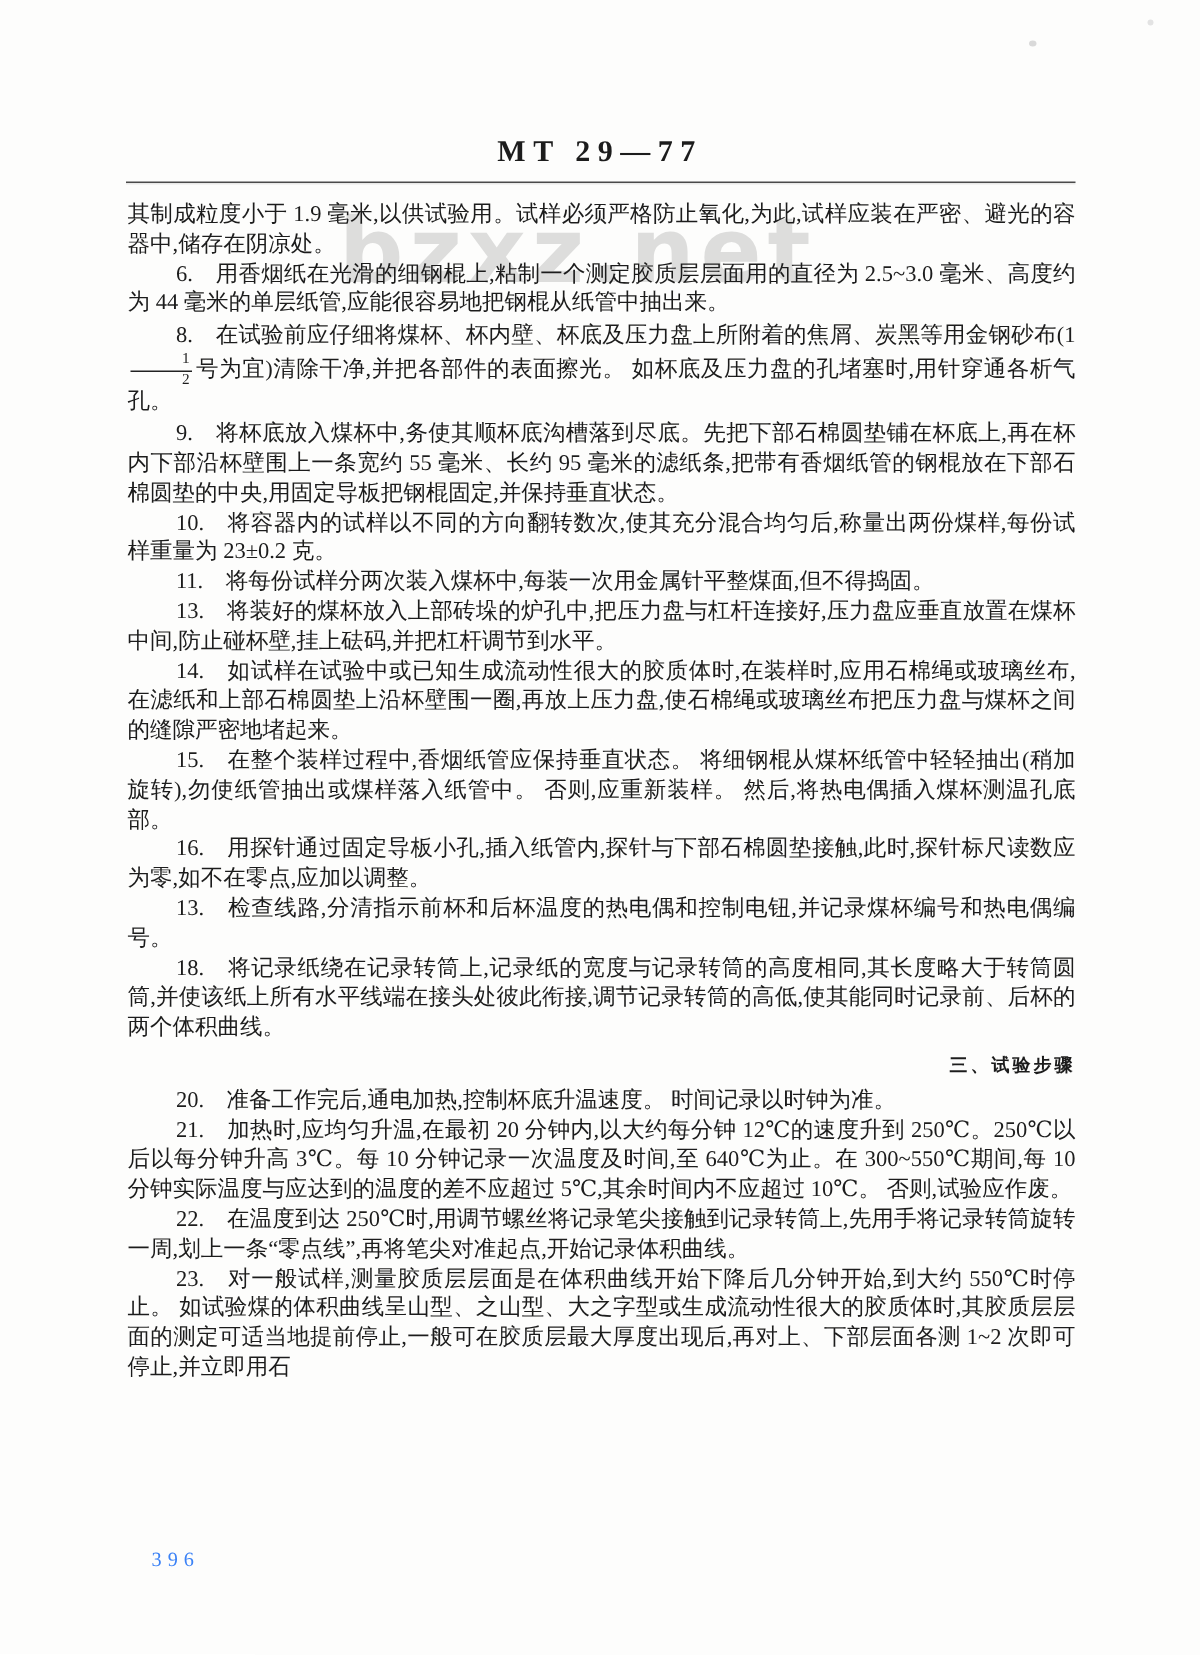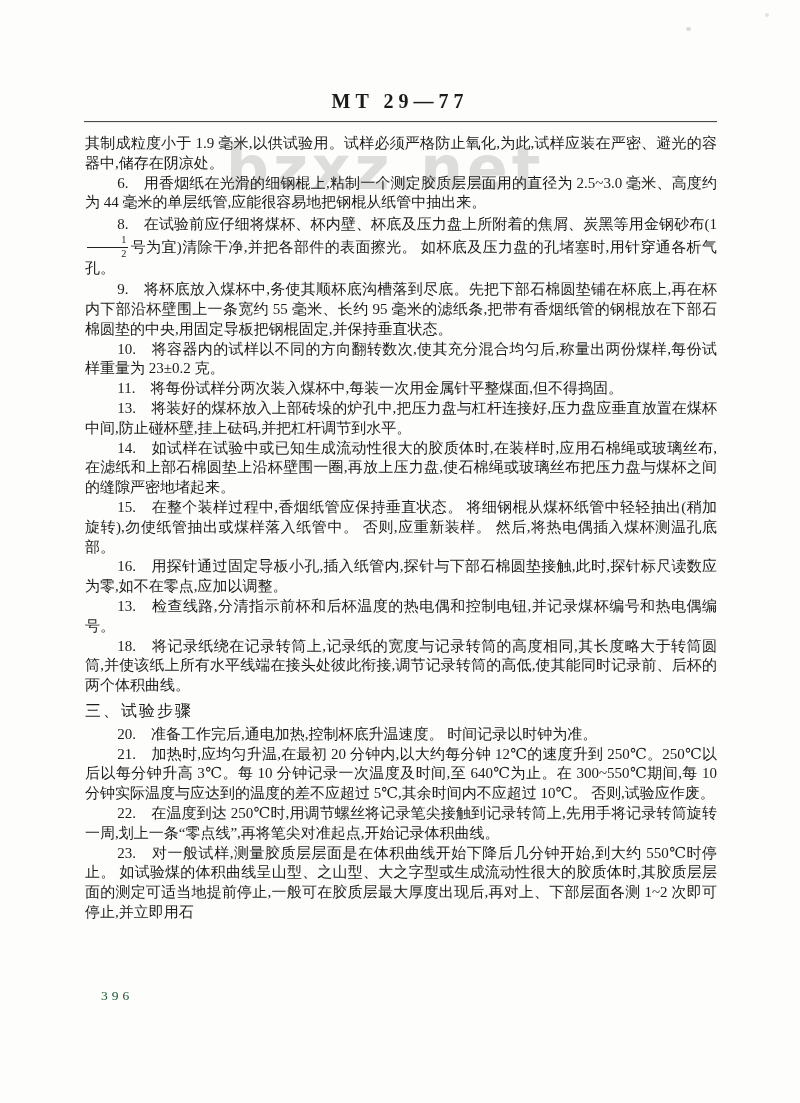--- a/index.html
+++ b/index.html
@@ -46,41 +46,41 @@
     font-size:15px;
     line-height:19.8px;
     text-align:justify;
     z-index:2;
   }
   .para{margin:0;text-indent:2.15em;}
   .para.noindent{text-indent:0;}
   .para.fracline{margin:2px 0 1px;}
   .section-heading{
     margin:5px 0 4px;
-    text-align:left;
-    font-size:16px;
-    font-weight:normal;
+    text-align:right;
+    font-size:12px;
+    font-weight:bold;
     letter-spacing:2px;
   }
   .frac{
     display:inline-block;
     vertical-align:-0.5em;
     text-align:center;
     line-height:1.05;
     font-size:0.68em;
     margin:0 2px;
   }
   .frac .num{display:block;border-bottom:1px solid #222;padding:0 2px 1px;}
   .frac .den{display:block;padding-top:1px;}
   .page-number{
     position:absolute;
-    left:101px;top:988px;
+    left:101px;top:1032px;
     font-size:13.5px;
     letter-spacing:4px;
-    color:#14532d;
+    color:#3b82f6;
     z-index:2;
     text-align:right;
   }
   .speck{position:absolute;border-radius:50%;z-index:1;}
   .speck.s1{left:686px;top:27px;width:5px;height:4px;background:#d9d9d9;}
   .speck.s2{left:765px;top:13px;width:4px;height:4px;background:#e3e3e3;}
 </style>
 </head>
 <body>
 

